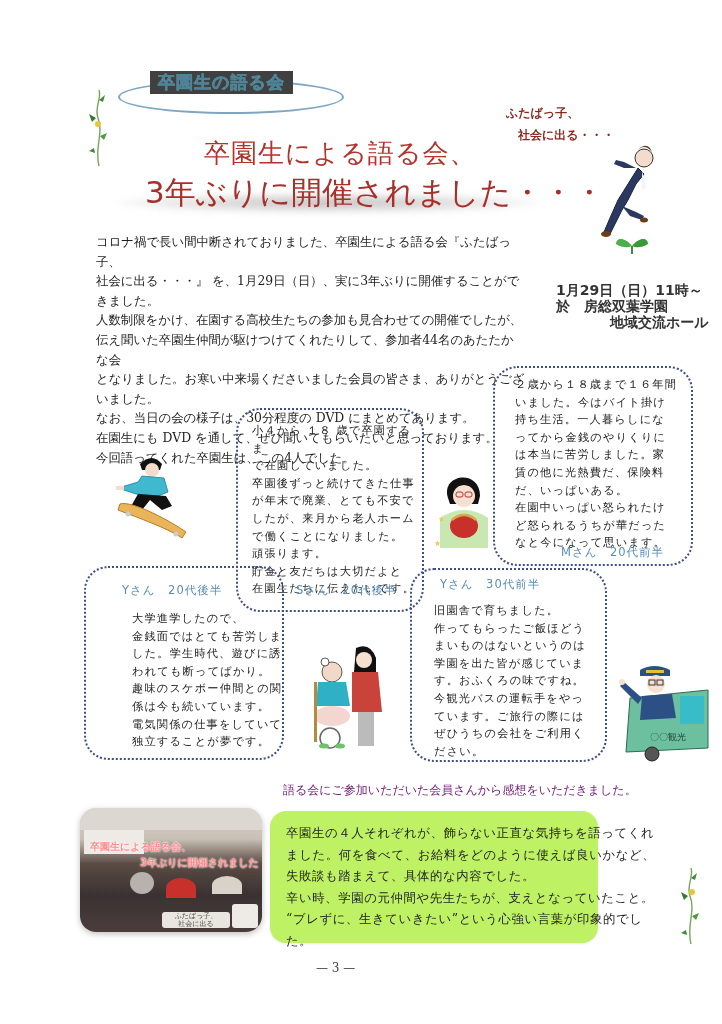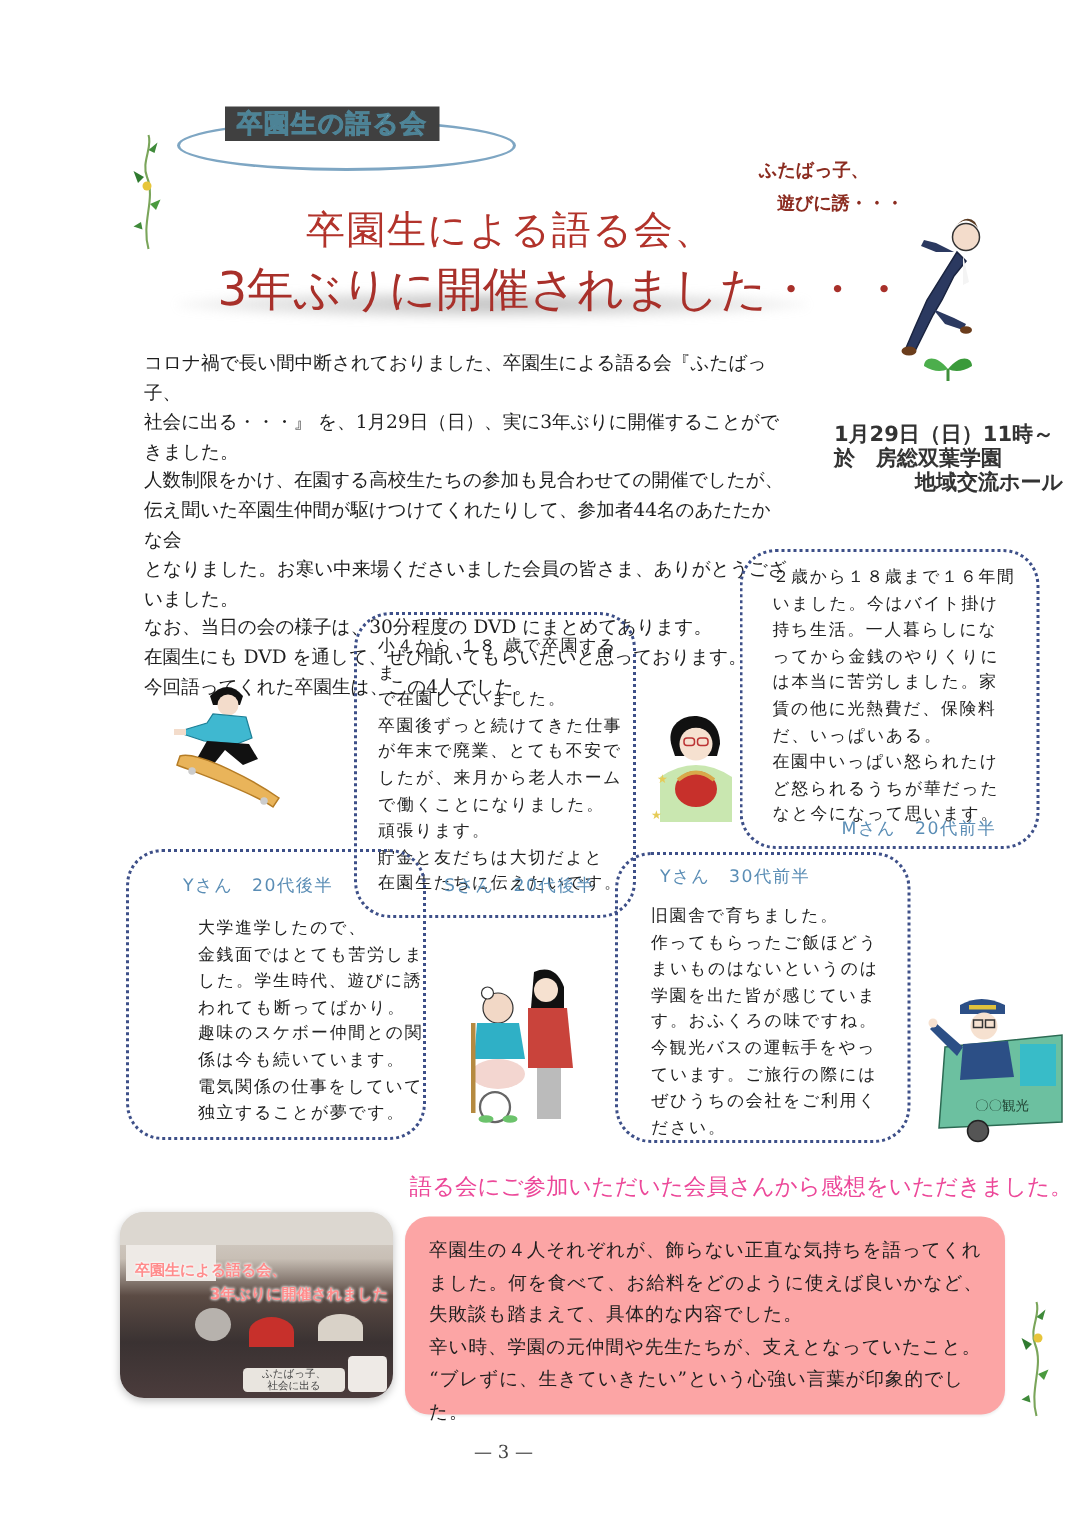--- a/index.html
+++ b/index.html
@@ -88,21 +88,21 @@
 
   .b-y2 { left: 410px; top: 568px; width: 193px; height: 190px; }
   .b-y2 .sig { position: absolute; left: 28px; top: 6px; }
   .b-y2 .txt { position: absolute; left: 22px; top: 32px; width: 172px; }
 
   
   .illus { overflow: visible; }
 
   
   .feedback-intro {
-    left: 273px; top: 782px; font-size: 15px; color: #ec4899;
+    left: 283px; top: 782px; font-size: 12px; color: #701a75;
   }
   .photo {
     left: 80px; top: 808px; width: 182px; height: 124px; border-radius: 16px;
     overflow: hidden;
     box-shadow: 0 2px 6px rgba(0,0,0,0.25);
     background: linear-gradient(180deg, #d9d4cd 0%, #c8bfb5 25%, #5b4b44 45%, #3a3232 70%, #4b3c3c 100%);
   }
   .photo-cap1 {
     left: 10px; top: 32px; font-size: 10px; color: #ff8c8c; font-weight: bold;
     font-family: "DejaVu Sans", sans-serif;
@@ -112,22 +112,22 @@
     left: 60px; top: 48px; font-size: 10px; color: #ff8c8c; font-weight: bold;
     font-family: "DejaVu Sans", sans-serif;
     text-shadow: 0 0 2px #fff, 0 0 2px #fff;
   }
   .photo-sign {
     left: 82px; top: 104px; width: 68px; height: 16px; background: #e9e5df;
     border-radius: 3px; font-size: 7px; color: #444; text-align: center; line-height: 8px;
     font-family: "DejaVu Sans", sans-serif;
   }
   .feedback-box {
-    left: 270px; top: 811px; width: 400px; height: 132px;
-    background: #fca5a5; border-radius: 16px;
+    left: 270px; top: 811px; width: 328px; height: 132px;
+    background: #bef264; border-radius: 16px;
     box-shadow: 0 1px 2px rgba(0,0,0,0.08);
   }
   .feedback-text {
     position: absolute; left: 16px; top: 11px; width: 380px;
     font-size: 12.4px; line-height: 21.5px; color: #1e1e1e;
     white-space: pre-line; letter-spacing: 0.6px;
   }
   .page-num {
     left: 316px; top: 961px; font-size: 12px; color: #444;
   }
@@ -146,21 +146,21 @@
   <circle cx="10" cy="36" r="3" fill="#e7c53a"></circle>
   <path d="M6 60 l-5 3 l6 2 z" fill="#3f8a3a"></path>
 </svg>
 
 <div class="abs title1">卒園生による語る会、</div>
 <div class="abs title2-shadow"></div>
 <div class="abs title2">3年ぶりに開催されました・・・</div>
 
 <div class="abs side-caption">
   <div>ふたばっ子、</div>
-  <div class="l2">遊びに誘・・・</div>
+  <div class="l2">社会に出る・・・</div>
 </div>
 
 <svg class="abs illus" style="left:578px; top:140px;" width="90" height="100" viewBox="0 0 90 100">
   <circle cx="66" cy="18" r="9" fill="#f3dccb" stroke="#333" stroke-width="1"></circle>
   <path d="M58 12 q8 -10 16 0 l-2 -4 q-6 -6 -14 4 z" fill="#5a3b22"></path>
   <path d="M60 28 L40 60 L32 78 L26 92 l6 2 L44 70 L50 60 L58 44 L66 34 z" fill="#2b3960" stroke="#1a2440" stroke-width="1"></path>
   <path d="M58 28 L46 22 L38 20 l-2 4 l10 4 z" fill="#2b3960"></path>
   <path d="M64 30 l4 18 l-4 2 z" fill="#f4f4f4"></path>
   <path d="M44 66 l14 6 l8 4 l-2 4 l-12 -4 z" fill="#2b3960"></path>
   <ellipse cx="28" cy="94" rx="5" ry="3" fill="#6b3d1c"></ellipse>

